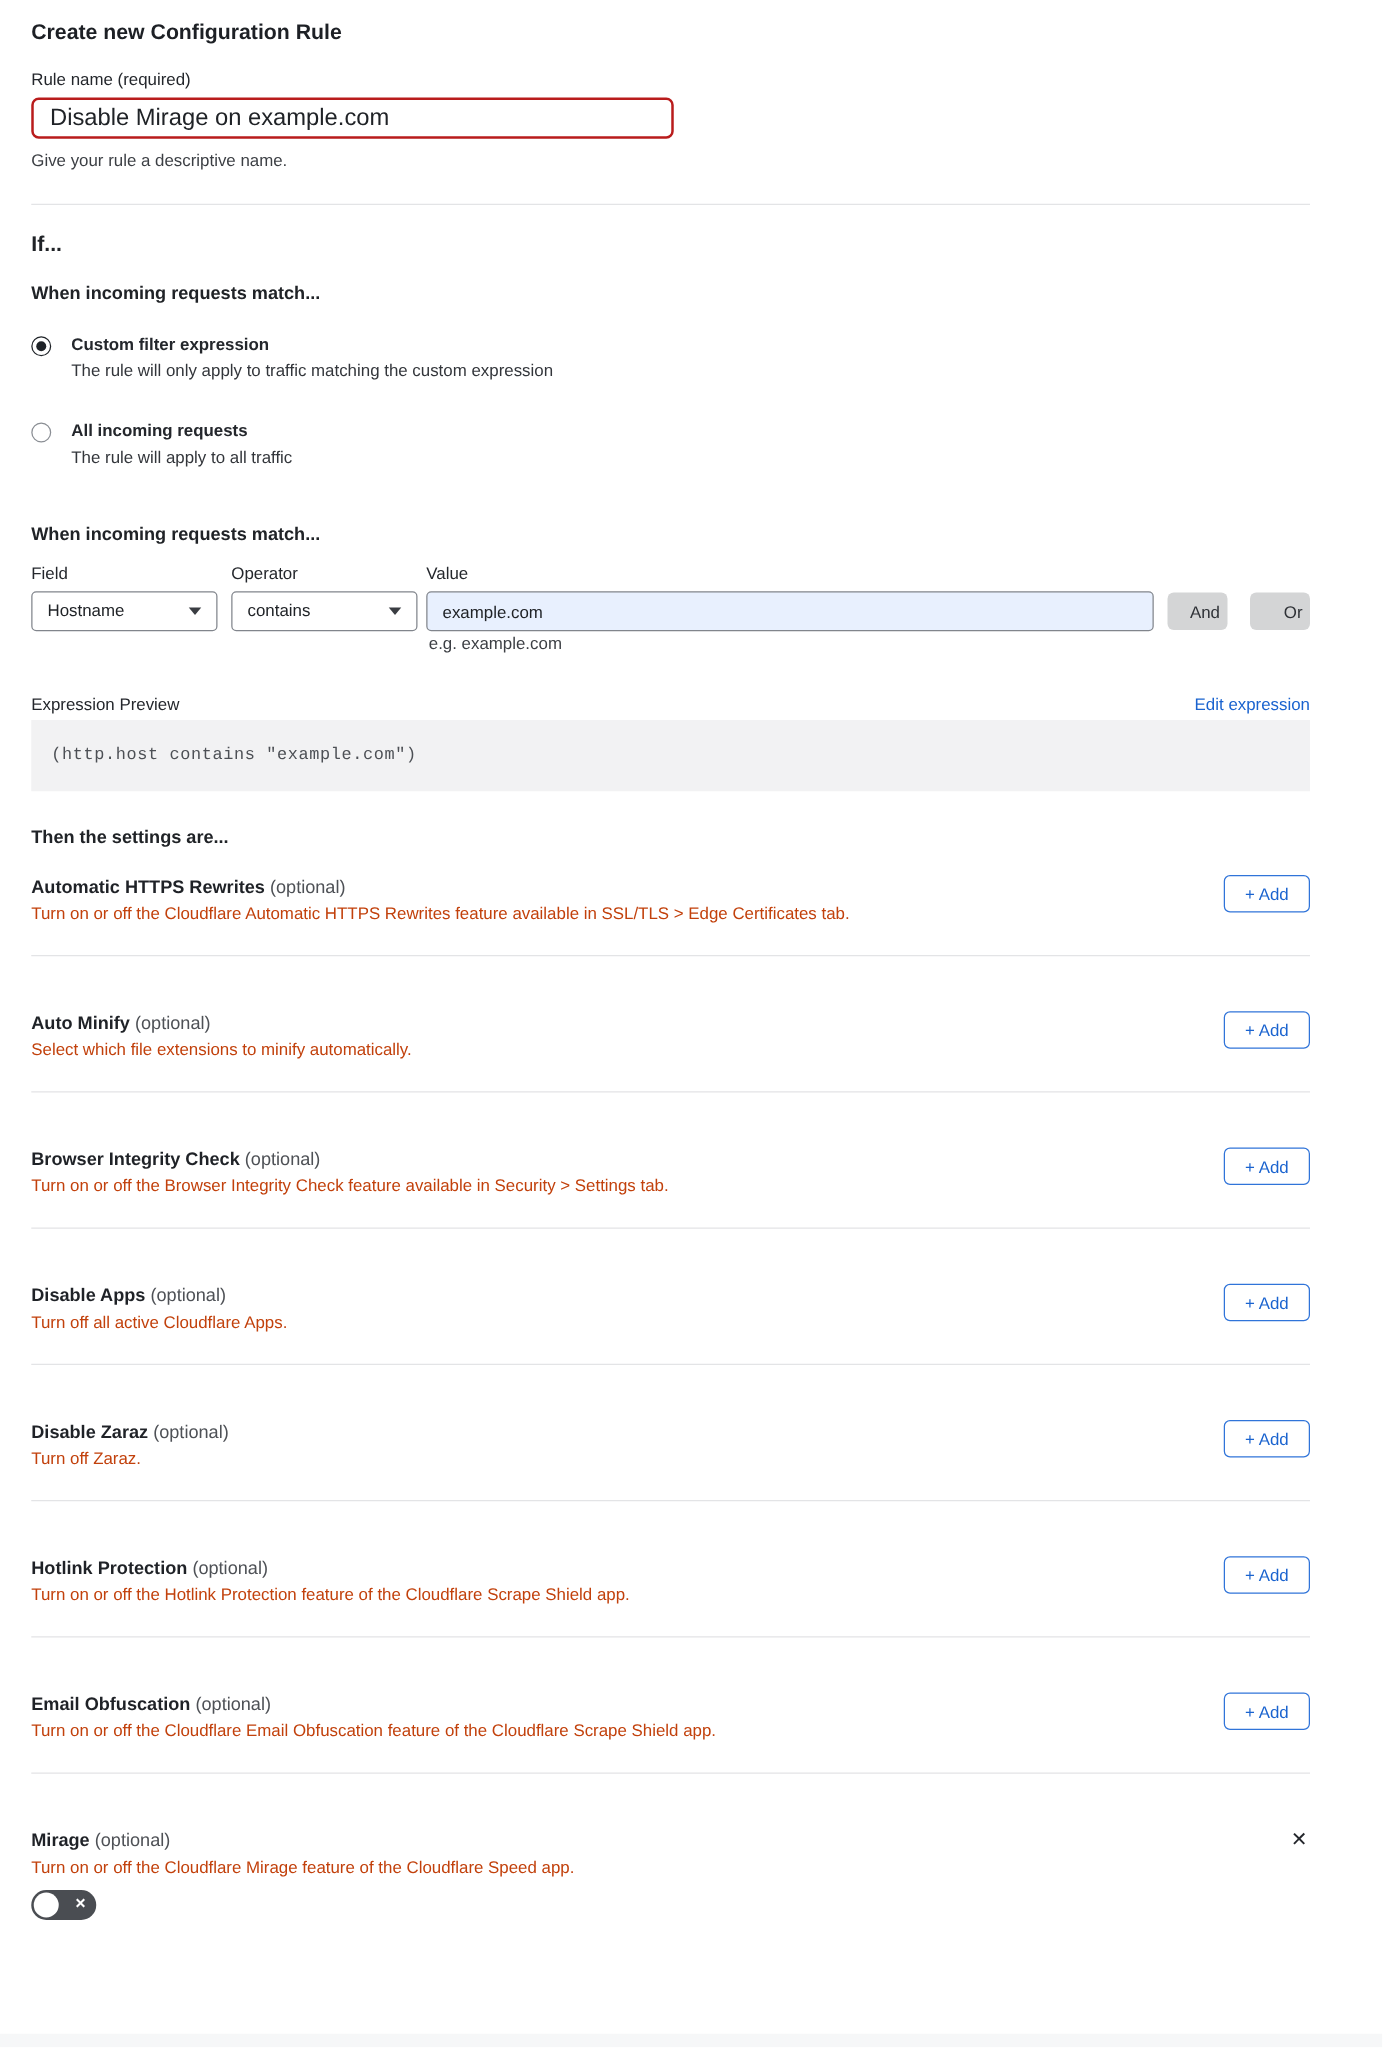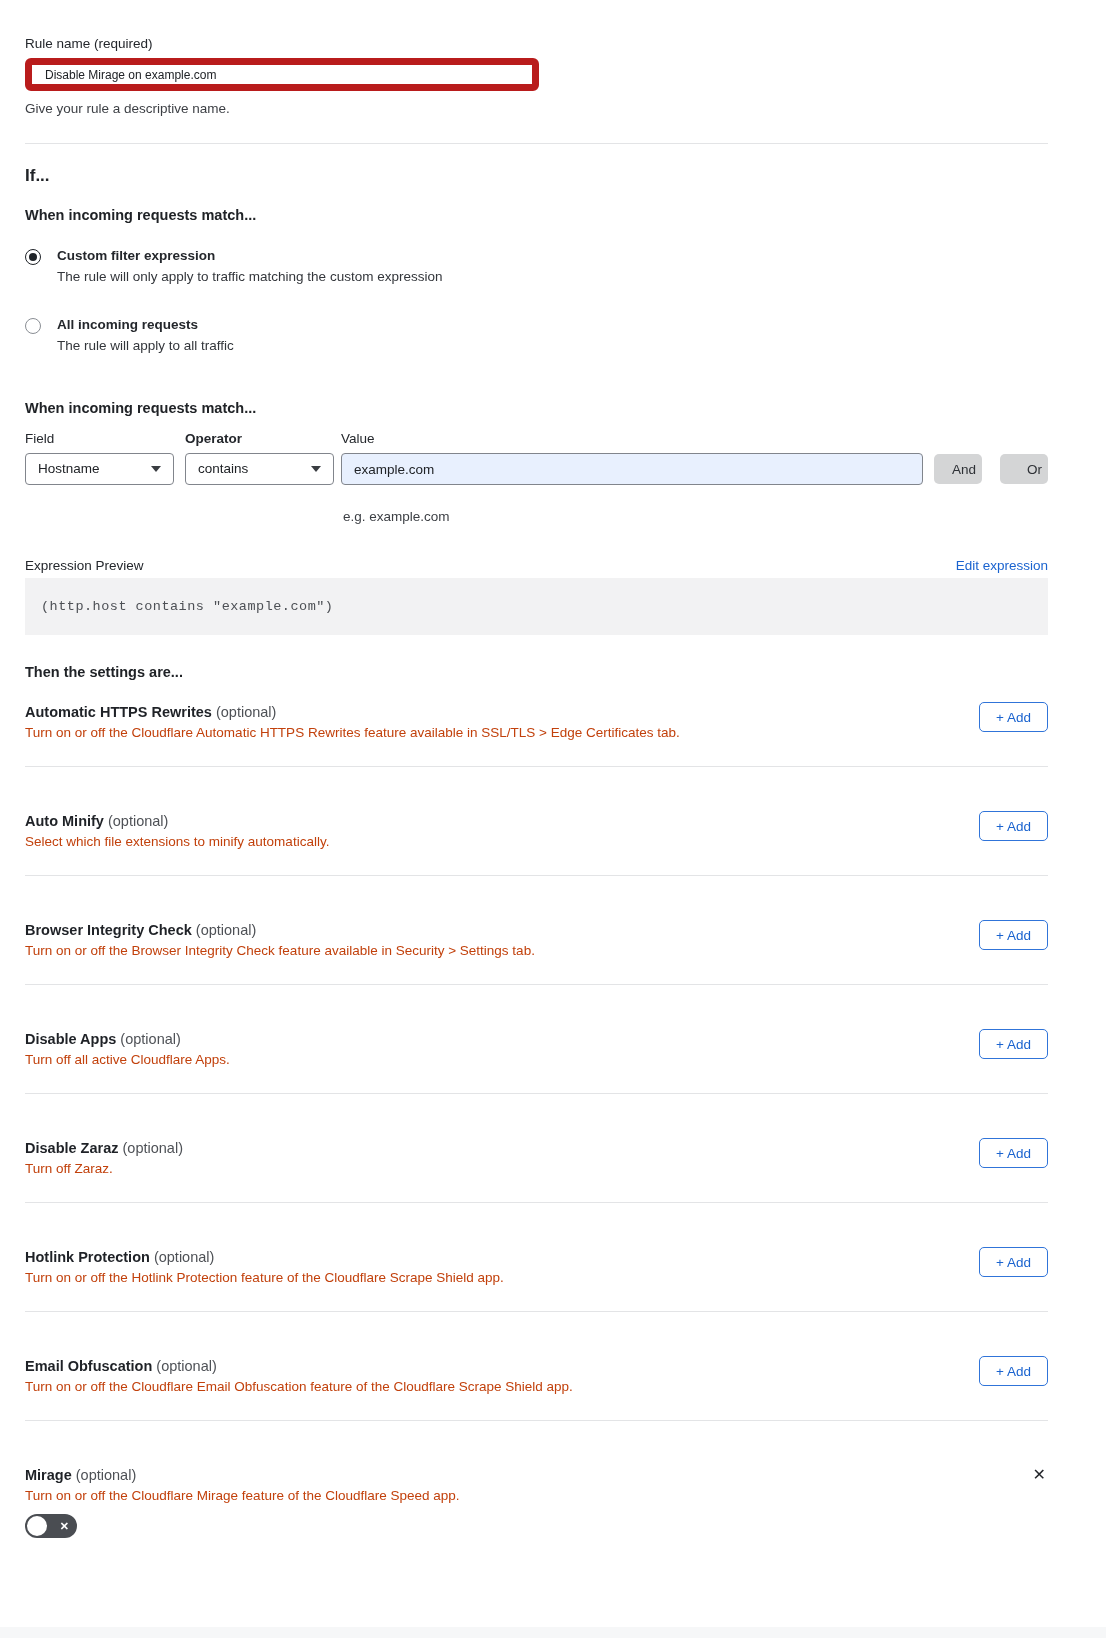--- a/index.html
+++ b/index.html
@@ -13,23 +13,23 @@
     color: #202327;
     overflow: hidden;
   }
   .content { padding: 16px 58px 0 25px; font-size: 13.5px; line-height: 20px; }
 
   .page-title { font-size: 17px; font-weight: 700; line-height: 20px; color:#1d2025; }
 
   .field-label { margin-top: 20px; line-height: 16px; color:#24272c; }
   .rule-input {
     display:block; margin-top: 6px; width: 514px; height: 33px;
-    border: 7px solid #b91c1c; border-radius: 6px; background:#fff;
+    border: 2px solid #b91c1c; border-radius: 6px; background:#fff;
     padding: 0 13px; font-family: "Liberation Sans", sans-serif;
-    font-size: 12px; color:#202327; outline:none;
+    font-size: 19px; color:#202327; outline:none;
   }
   .help-text { margin-top: 10px; line-height:16px; color:#3c3f44; }
 
   .divider { border:none; border-top:1px solid #e3e4e6; margin:26px 0 0 0; }
 
   .if-heading { margin-top: 22px; font-size: 17px; font-weight:700; line-height:20px; }
   .match-heading { margin-top: 20px; font-size: 14.5px; font-weight:700; line-height:18px; }
 
   .radio-option { display:flex; gap:16px; margin-top:24px; cursor:pointer; }
   .radio-option + .radio-option { margin-top: 32px; }
@@ -44,21 +44,21 @@
   }
   .radio-label { font-weight:700; line-height:16px; color:#24272c; }
   .radio-desc { margin-top:5px; line-height:16px; color:#33363b; }
 
   .match-heading-2 { margin-top: 45px; }
 
   .builder-labels, .builder-row { display:flex; }
   .builder-labels { margin-top: 14px; line-height:16px; color:#24272c; }
   .builder-row { margin-top: 6px; align-items: center; }
   .bl-field { width:149px; margin-right:11px; }
-  .bl-operator { width:149px; margin-right:7px;font-weight:bold; }
+  .bl-operator { width:149px; margin-right:7px; }
   .select {
     width:149px; height:32px; border:1px solid #81858c; border-radius:4px;
     background:#fff; display:flex; align-items:center; justify-content:space-between;
     padding:0 12px; cursor:pointer;gap:31px;
   }
   .select.field-sel { margin-right:11px; }
   .select.op-sel { margin-right:7px; }
   .caret {
     width:0; height:0; border-left:5px solid transparent;
     border-right:5px solid transparent; border-top:6px solid #3a3d42;
@@ -66,21 +66,21 @@
   .value-input {
     width:582px; height:32px; background:#e8f0fe; border:1px solid #81858c;
     border-radius:4px; padding:0 12px; font-family:"Liberation Sans", sans-serif;
     font-size:13.5px; color:#202327; outline:none; margin-right:11px;
   }
   .conj-btn {
     width:48px; height:30px; background:#d4d5d6; border:none; border-radius:5px;
     font-family:"Liberation Sans", sans-serif; font-size:13.5px; color:#2e3136; cursor:pointer;text-align:right;
   }
   .conj-btn.or { margin-left:18px; }
-  .value-hint { margin-top:24px; margin-left:318px; line-height:16px; color:#3c3f44; }
+  .value-hint { margin-top:2px; margin-left:318px; line-height:16px; color:#3c3f44; }
 
   .preview-row { display:flex; justify-content:space-between; align-items:baseline; margin-top:33px; }
   .preview-label { line-height:16px; color:#24272c; }
   .edit-link { color:#1a63cf; cursor:pointer; line-height:16px;margin-left:20px; }
   .expr-block {
     margin-top:4px; height:57px; background:#f2f2f3; display:flex; align-items:center;
     padding:0 16px; font-family:"Liberation Mono","DejaVu Sans Mono",monospace;
     font-size:13.5px; color:#4d5055; letter-spacing:0.5px;
   }
 
@@ -119,20 +119,21 @@
   .bottom-band {
     position:absolute; left:0; bottom:0; width:100%; height:11px; background:#f6f7f8;
   }
 </style>
 </head>
 <body>
 
 <div class="page">
   <div class="content">
 
+    <div class="page-title">Create new Configuration Rule</div>
 
     <div class="field-label">Rule name (required)</div>
     <input class="rule-input" type="text" value="Disable Mirage on example.com" style="">
     <div class="help-text">Give your rule a descriptive name.</div>
 
     <hr class="divider">
 
     <div class="if-heading">If...</div>
     <div class="match-heading">When incoming requests match...</div>
 

